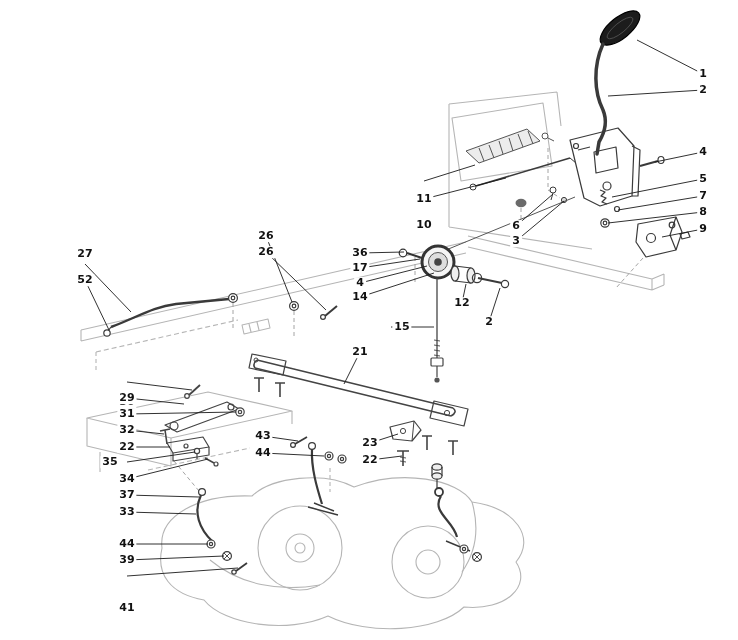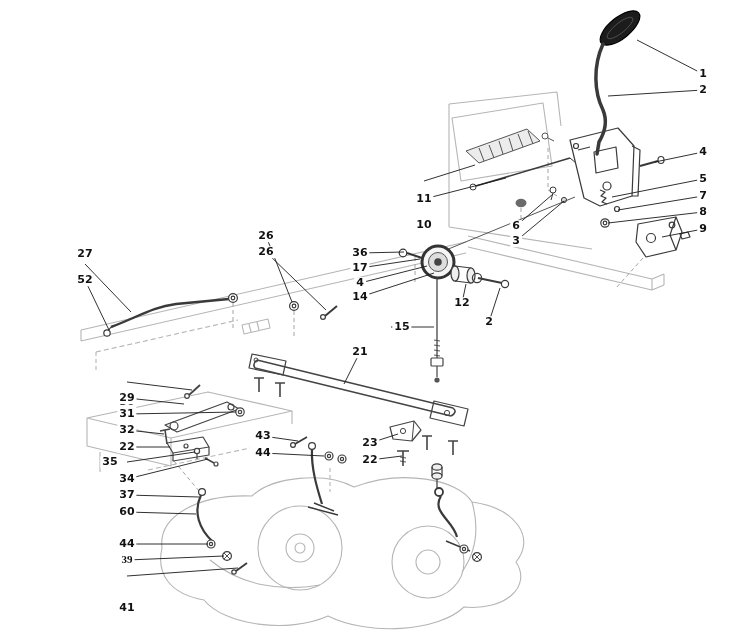--- a/index.html
+++ b/index.html
@@ -277,18 +277,18 @@
       <span class="part-label" style="left: 127px; top: 414px;">31</span>
       <span class="part-label" style="left: 127px; top: 430px;">32</span>
       <span class="part-label" style="left: 127px; top: 447px;">22</span>
       <span class="part-label" style="left: 110px; top: 462px;">35</span>
       <span class="part-label" style="left: 127px; top: 479px;">34</span>
       <span class="part-label" style="left: 263px; top: 436px;">43</span>
       <span class="part-label" style="left: 263px; top: 453px;">44</span>
       <span class="part-label" style="left: 370px; top: 443px;">23</span>
       <span class="part-label" style="left: 370px; top: 460px;">22</span>
       <span class="part-label" style="left: 127px; top: 495px;">37</span>
-      <span class="part-label" style="left: 127px; top: 512px;">60</span>
+      <span class="part-label" style="left: 127px; top: 512px;">33</span>
       <span class="part-label" style="left: 127px; top: 544px;">44</span>
-      <span class="part-label" style="left: 127px; top: 560px; font-family: Liberation Serif, serif;">39</span>
+      <span class="part-label" style="left: 127px; top: 560px;">39</span>
       <span class="part-label" style="left: 127px; top: 608px; text-align: right;">41</span>
     </div>
 </div>
 
 </body></html>

